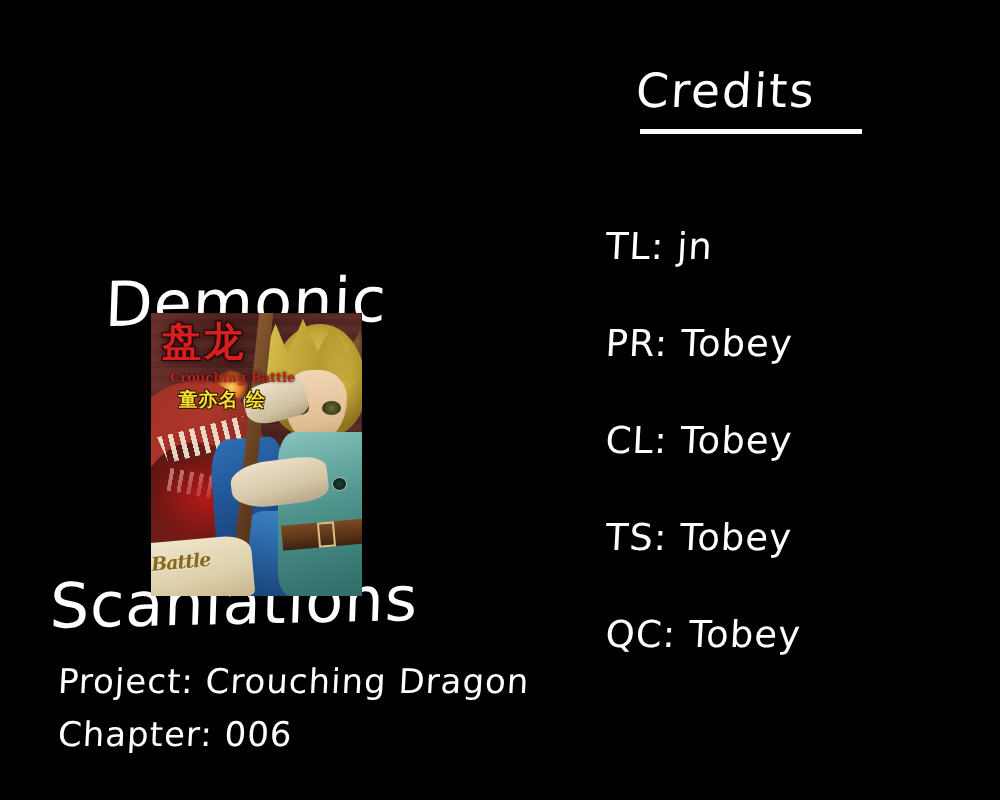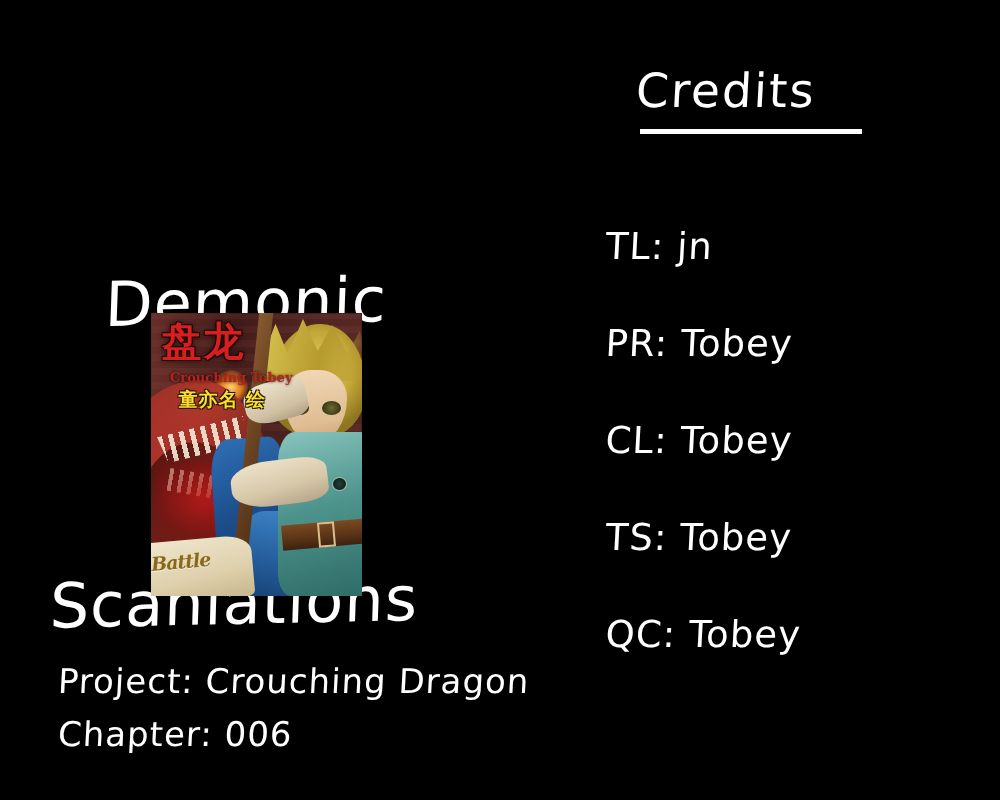--- a/index.html
+++ b/index.html
@@ -420,21 +420,21 @@
     <div class="cv-arm"></div>
     <div class="cv-belt"></div>
     <div class="cv-buckle"></div>
     <div class="cv-pendant"></div>
 
     <div class="cv-scroll">
       <div class="cv-battle">Battle</div>
     </div>
 
     <div class="cv-title-cn">盘龙</div>
-    <div class="cv-title-en">Crouching Tobey</div>
+    <div class="cv-title-en">Crouching Battle</div>
     <div class="cv-author">童亦名 绘</div>
   </div>
 
   <div class="footer-block">
     <div class="footer-line">Project: Crouching Dragon</div>
     <div class="footer-line">Chapter: 006</div>
   </div>
 
 </div>
 

